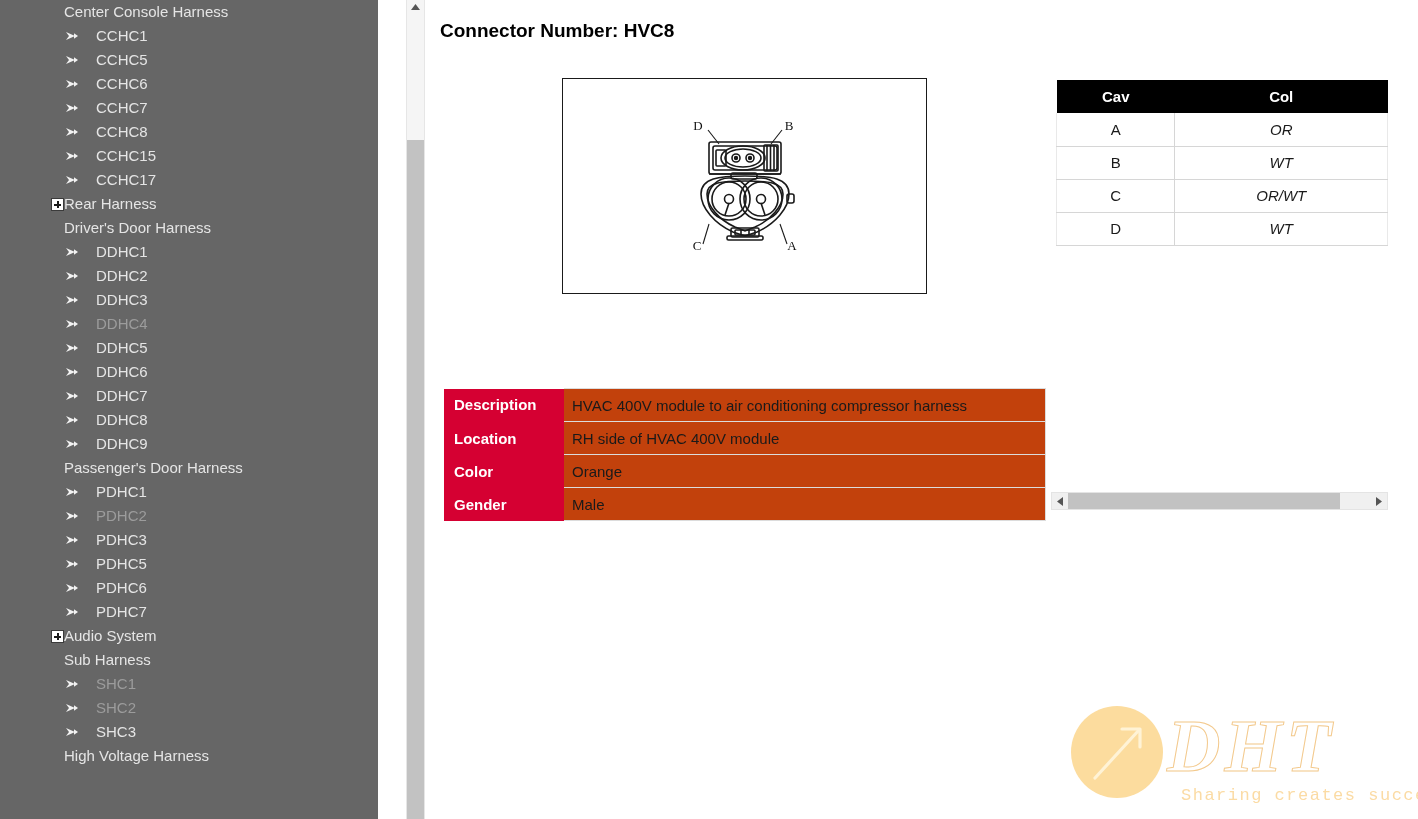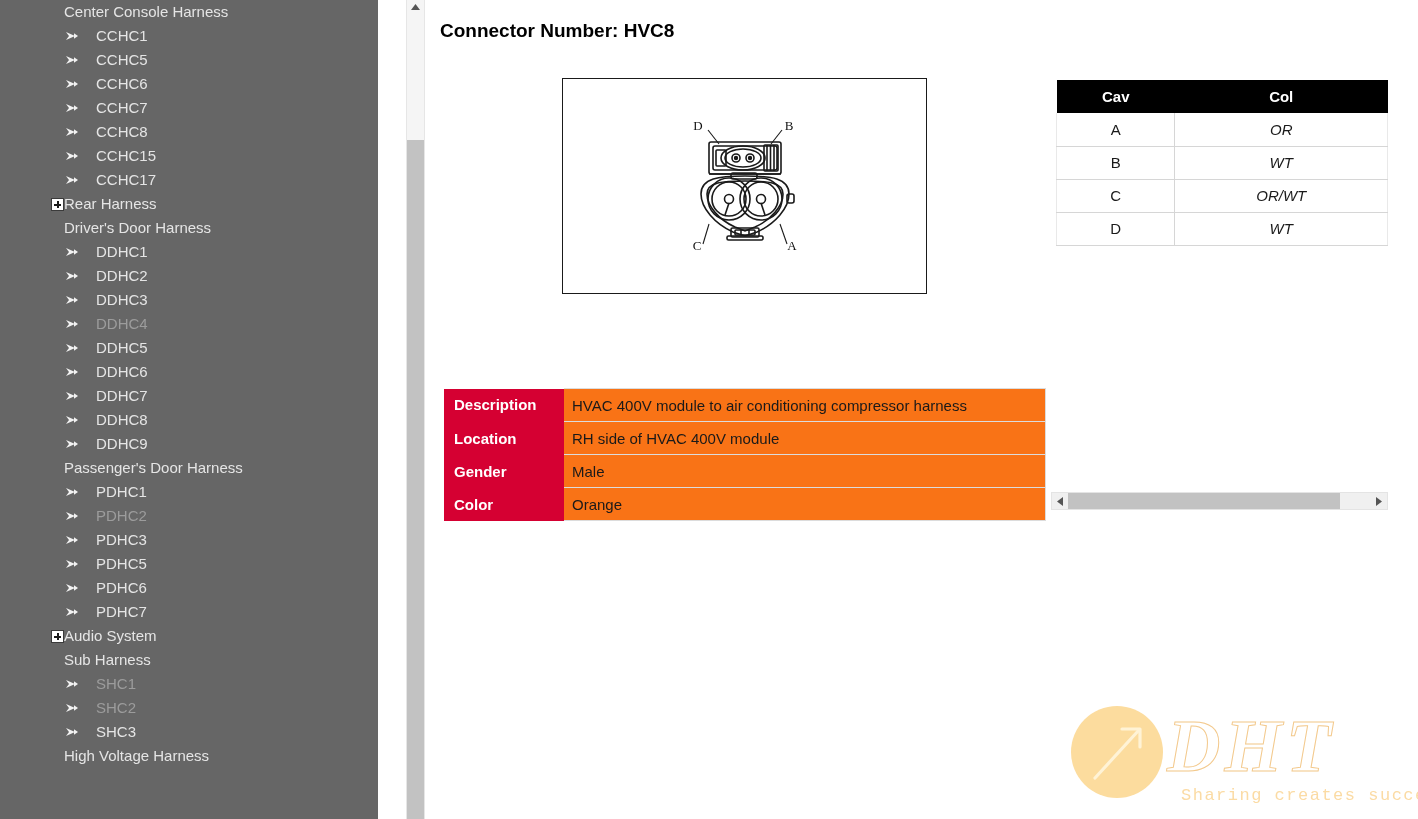--- a/index.html
+++ b/index.html
@@ -173,21 +173,21 @@
     color: #ffffff;
     font-weight: bold;
     text-align: left;
     padding: 0 0 0 10px;
     width: 120px;
     height: 33px;
     font-size: 15px;
     border-bottom: 1px solid #D50032;
   }
   #desc-table td {
-    background: #f97316;
+    background: #c2410c;
     color: #1a1a1a;
     padding: 0 0 0 8px;
     height: 24px;
     border-bottom: 1px solid #dcdcdc;
     border-right: 1px solid #dcdcdc;
     border-top: 1px solid #ffffff;
   }
   #desc-table tr:first-child td { border-top: 1px solid #dcdcdc; }
 
   
@@ -684,26 +684,26 @@
       <tbody id="desc-body">
           <tr>
             <th>Description</th>
             <td>HVAC 400V module to air conditioning compressor harness</td>
           </tr>
           <tr>
             <th>Location</th>
             <td>RH side of HVAC 400V module</td>
           </tr>
           <tr>
+            <th>Color</th>
+            <td>Orange</td>
+          </tr>
+          <tr>
             <th>Gender</th>
             <td>Male</td>
-          </tr>
-          <tr>
-            <th>Color</th>
-            <td>Orange</td>
           </tr>
         </tbody>
     </table>
 
     <div id="hscroll">
       <div class="hbtn">
         <svg width="6" height="9" viewBox="0 0 6 9">
             <polygon points="0,4.5 6,0 6,9" fill="#555"></polygon>
           </svg>
       </div>

